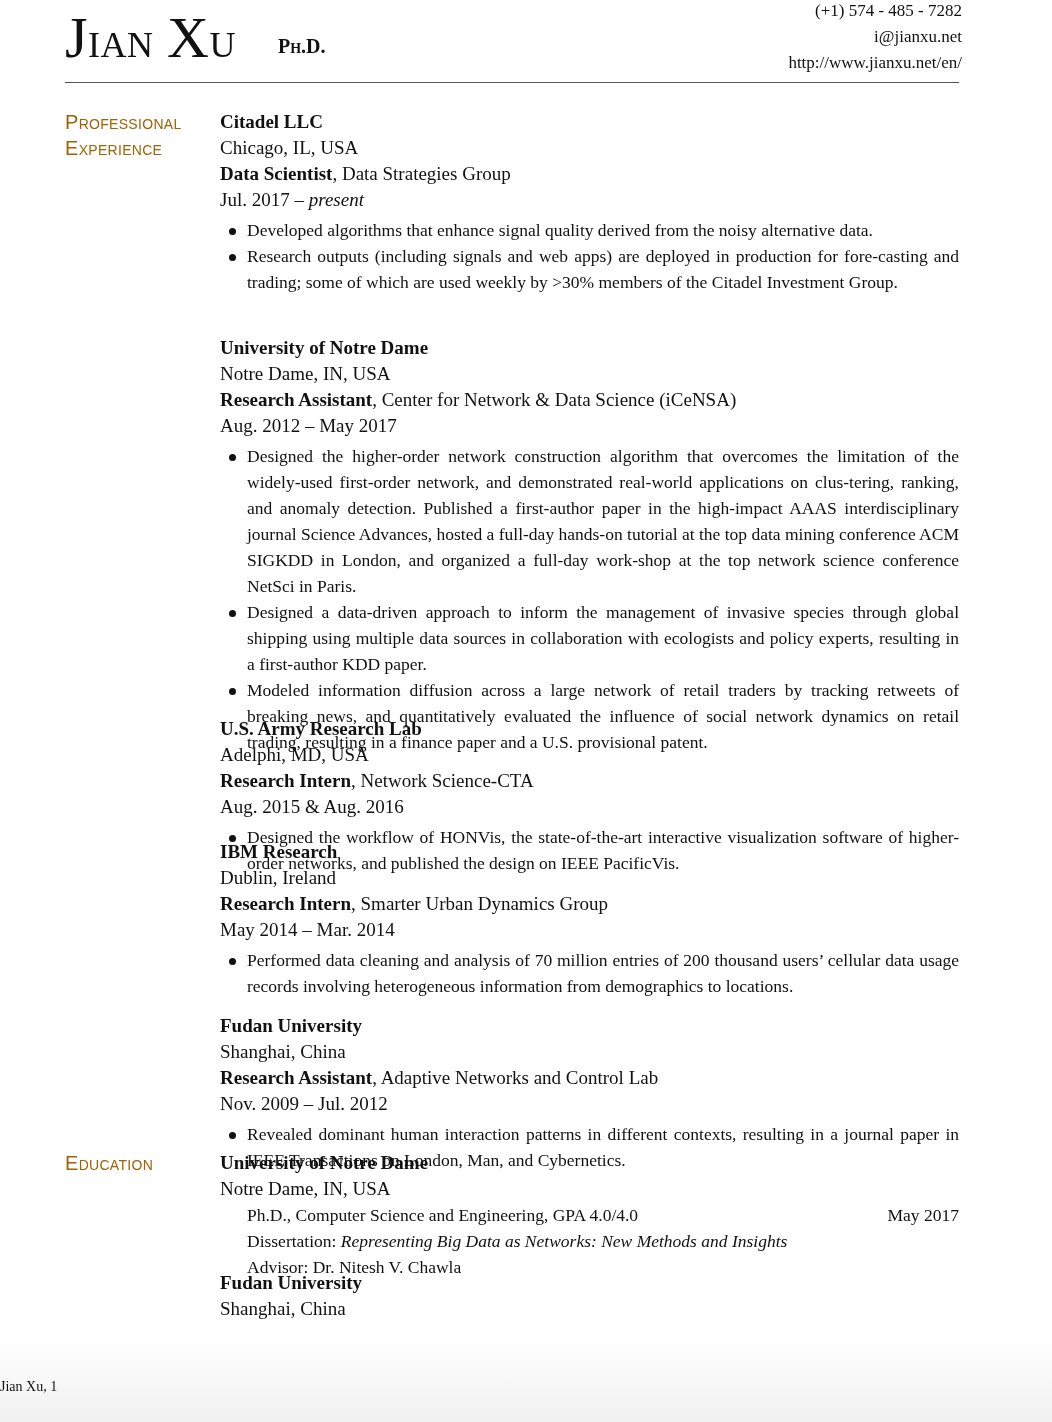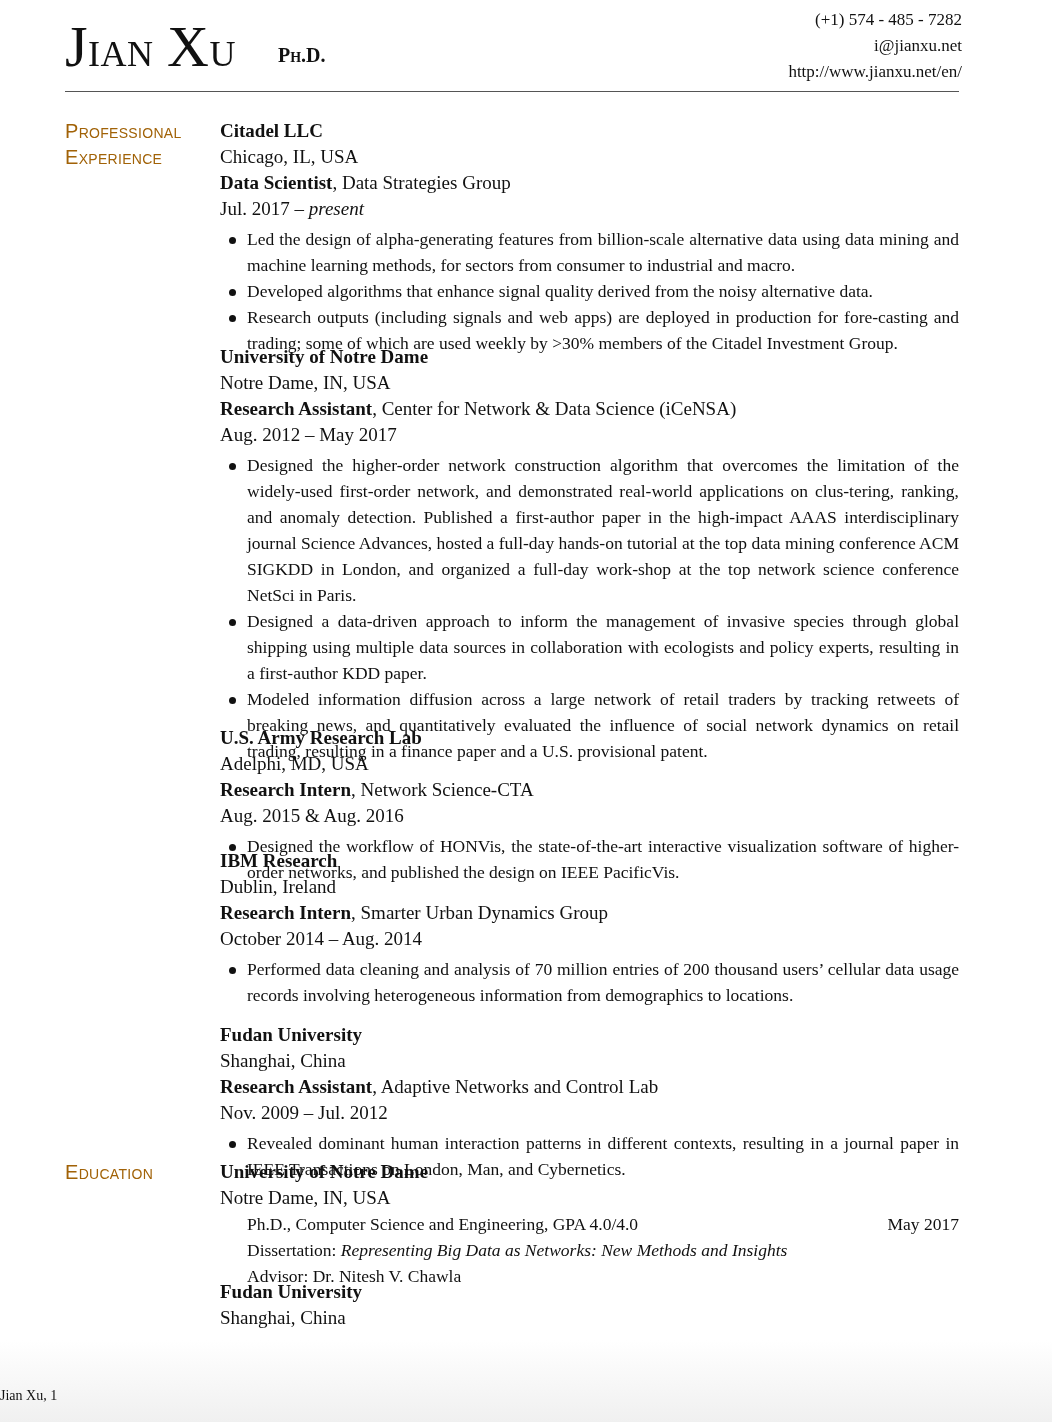--- a/index.html
+++ b/index.html
@@ -3,21 +3,21 @@
 <meta charset="utf-8">
 <style>
   html, body { margin: 0; padding: 0; }
   body {
     width: 1052px; height: 1422px; overflow: hidden;
     background: linear-gradient(to bottom, #ffffff 0px, #ffffff 1340px, #f0f0f0 1422px);
     font-family: "Liberation Serif", "DejaVu Serif", serif;
     color: #111;
     position: relative;
   }
-  .page { position: absolute; left: 0; top: 13px; width: 1052px; height: 1265px; }
+  .page { position: absolute; left: 0; top: 4px; width: 1052px; height: 1265px; }
 
   
   .name {
     position: absolute; left: 65px; top: 4px;
     font-family: "Liberation Serif", serif;
     font-size: 52px; line-height: 60px; letter-spacing: 0.5px;
     font-variant: small-caps; font-weight: normal;
   }
   .name .big { font-size: 58px; }
   .degree {
@@ -95,21 +95,20 @@
   <div class="entry" style="top:105px;">
     <div class="row">
       <span class="org">Citadel LLC</span>
       <span class="right">Chicago, IL, USA</span>
     </div>
     <div class="row">
       <span class="role"><b>Data Scientist</b><span>, Data Strategies Group</span></span>
       <span class="right"><span>Jul. 2017 – </span><span class="italic">present</span></span>
     </div>
     <ul class="bullets">
-      <li>Led the design of alpha-generating features from billion-scale alternative data using data mining and machine learning methods, for sectors from consumer to industrial and macro.</li>
       <li>Developed algorithms that enhance signal quality derived from the noisy alternative data.</li>
       <li>Research outputs (including signals and web apps) are deployed in production for fore-casting and trading; some of which are used weekly by &gt;30% members of the Citadel Investment Group.</li>
     </ul>
   </div>
 
   <div class="entry" style="top:331px;">
     <div class="row">
       <span class="org">University of Notre Dame</span>
       <span class="right">Notre Dame, IN, USA</span>
     </div>
@@ -138,21 +137,21 @@
     </ul>
   </div>
 
   <div class="entry" style="top:835px;">
     <div class="row">
       <span class="org">IBM Research</span>
       <span class="right">Dublin, Ireland</span>
     </div>
     <div class="row">
       <span class="role"><b>Research Intern</b><span>, Smarter Urban Dynamics Group</span></span>
-      <span class="right">October 2014 – Aug. 2014</span>
+      <span class="right">May 2014 – Mar. 2014</span>
     </div>
     <ul class="bullets">
       <li>Performed data cleaning and analysis of 70 million entries of 200 thousand users’ cellular data usage records involving heterogeneous information from demographics to locations.</li>
     </ul>
   </div>
 
   <div class="entry" style="top:1009px;">
     <div class="row">
       <span class="org">Fudan University</span>
       <span class="right">Shanghai, China</span>

